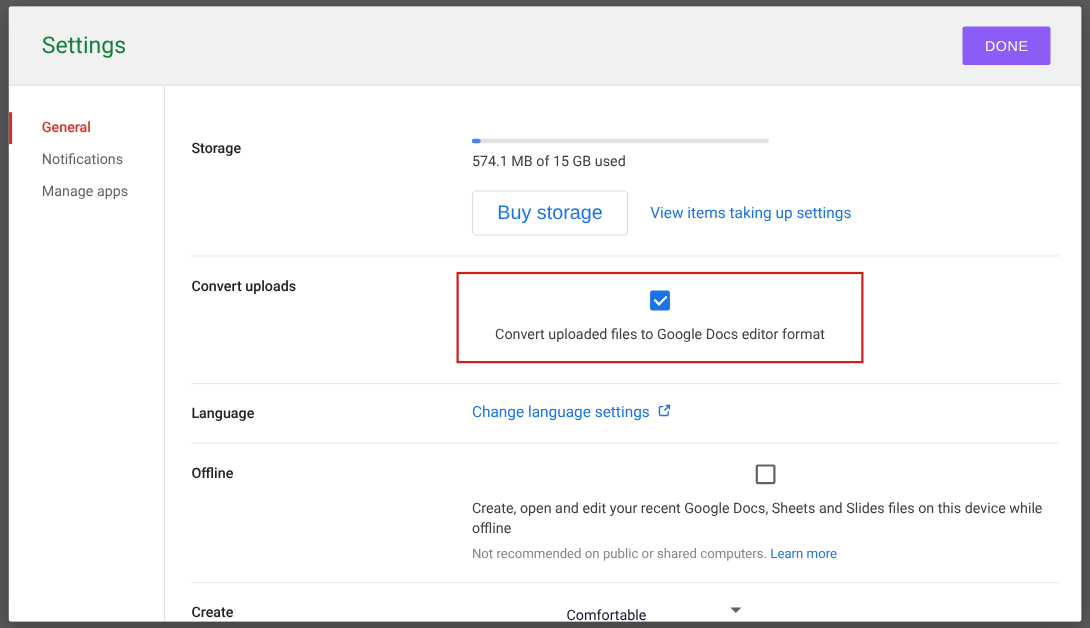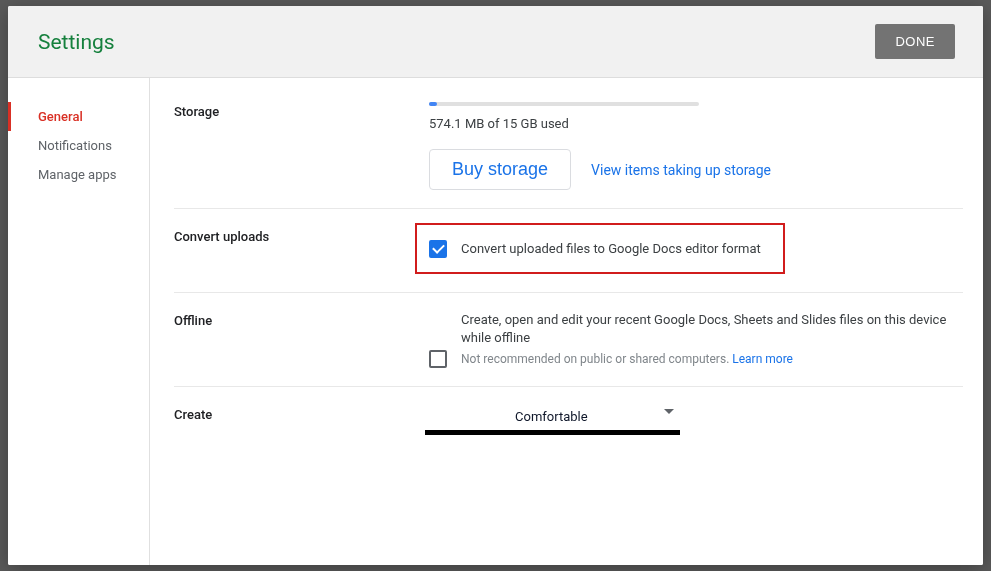--- a/index.html
+++ b/index.html
@@ -28,21 +28,21 @@
       display: flex;
       align-items: center;
       justify-content: space-between;
     }
     .title {
       font-size: 21px;
       color: #15803d;
       font-weight: 400;
     }
     .done-btn {
-      background: #737373;
+      background: #8b5cf6;
       color: #fff;
       border: none;
       border-radius: 2px;
       padding: 10px 20px;
       font-size: 13px;
       font-weight: 500;
       letter-spacing: 0.5px;
       cursor: pointer;
     }
     .body {
@@ -71,21 +71,21 @@
     .content {
       flex: 1;
       padding: 24px 20px 0 24px;
       overflow-y: auto;
     }
     .section {
       display: flex;
       border-bottom: 1px solid #e8e8e8;
       padding: 18px 0;
     }
-    .section:first-child { padding-top: 0; }
+    .section:first-child { padding-top: 0; margin-top: 24px; }
     .section-label {
       width: 255px;
       font-size: 13px;
       font-weight: 500;
       color: #202124;
       padding-top: 2px;
       flex-shrink: 0;
     }
     .section-body { flex: 1; font-size: 13px; color: #3c4043; }
     .progress-bar {
@@ -114,21 +114,21 @@
     }
     .link { color: #1a73e8; cursor: pointer; font-size: 14px; }
     .link-icon { margin-left: 4px; }
     .highlight-box {
       border: 2px solid #d11c1c;
       padding: 14px 12px;
       margin-top: -4px;
       margin-left: -14px;
       width: 370px;
     }
-    .check-row { display: flex; align-items: flex-end; gap: 14px; }
+    .check-row { display: flex; align-items: center; gap: 14px; flex-direction: column; }
     .checkbox {
       width: 18px; height: 18px;
       border: 2px solid #5f6368;
       border-radius: 2px;
       flex-shrink: 0;
       cursor: pointer;
       position: relative;
       margin-top: 1px;
     }
     .checkbox.checked {
@@ -191,37 +191,50 @@
 
       <div class="section">
         <div class="section-label">Storage</div>
         <div class="section-body">
           <div class="progress-bar">
             <div class="progress-fill"></div>
           </div>
           <div class="storage-text">574.1 MB of 15 GB used</div>
           <div class="storage-actions">
             <button class="buy-btn">Buy storage</button>
-            <span class="link">View items taking up storage</span>
+            <span class="link">View items taking up settings</span>
           </div>
         </div>
       </div>
 
       <div class="section">
         <div class="section-label">Convert uploads</div>
         <div class="section-body">
           <div class="highlight-box">
             <div class="check-row">
               <div class="checkbox checked"></div>
               <div class="check-text">Convert uploaded files to Google Docs editor format</div>
             </div>
           </div>
         </div>
       </div>
 
+      <div class="section">
+        <div class="section-label">Language</div>
+        <div class="section-body">
+          <span class="link">
+            <span>Change language settings</span>
+            <span class="link-icon">
+              <svg width="12" height="12" viewBox="0 0 24 24" fill="none" stroke="#1a73e8" stroke-width="2.5">
+                  <path d="M14 3h7v7M21 3l-9 9M19 14v5a2 2 0 0 1-2 2H5a2 2 0 0 1-2-2V7a2 2 0 0 1 2-2h5"></path>
+                </svg>
+            </span>
+          </span>
+        </div>
+      </div>
 
       <div class="section">
         <div class="section-label">Offline</div>
         <div class="section-body">
           <div class="check-row">
             <div class="checkbox"></div>
             <div class="check-text">
               <div>Create, open and edit your recent Google Docs, Sheets and Slides files on this device while offline</div>
               <div class="sub-note">
                 <span>Not recommended on public or shared computers. </span><span class="link" style="font-size:12px">Learn more</span>

